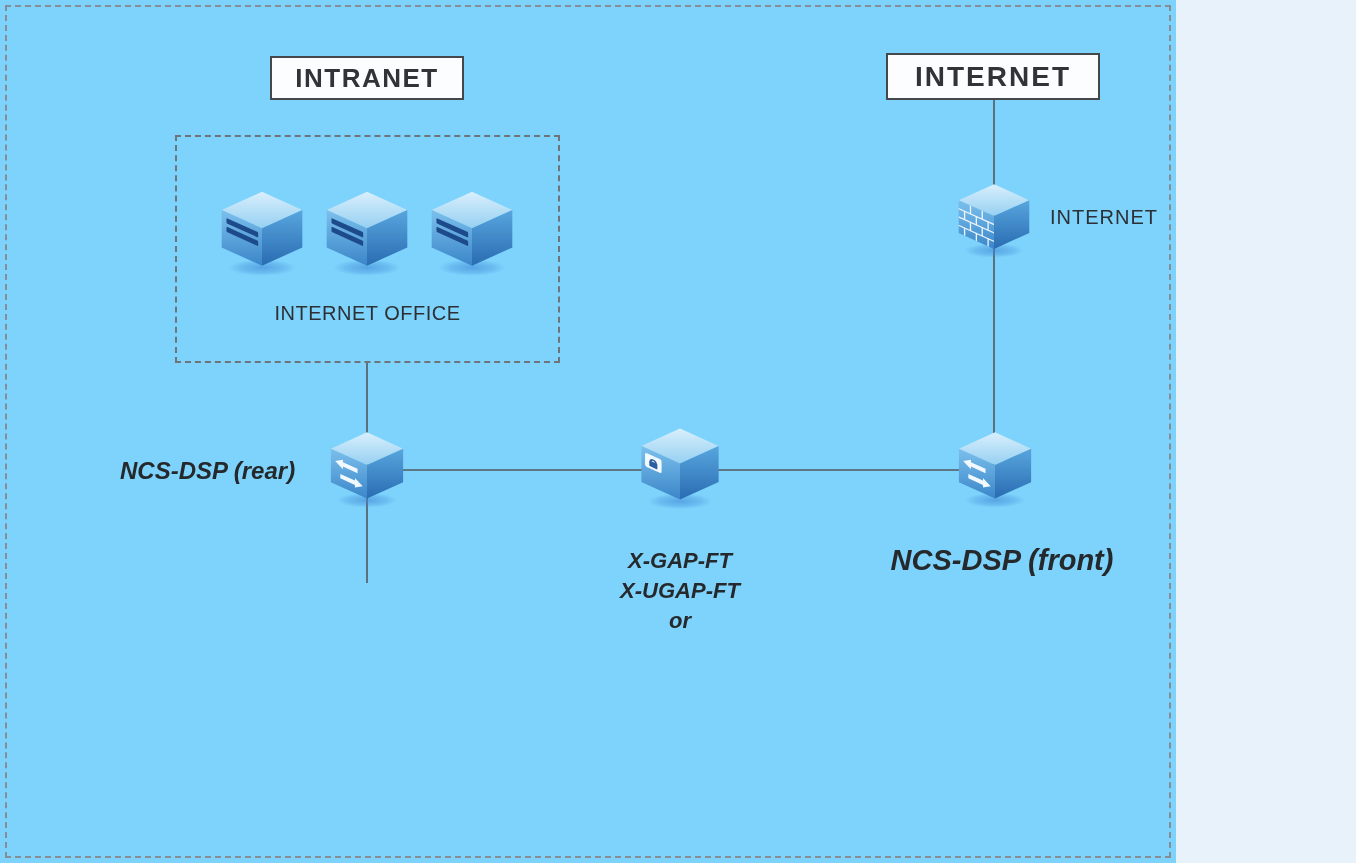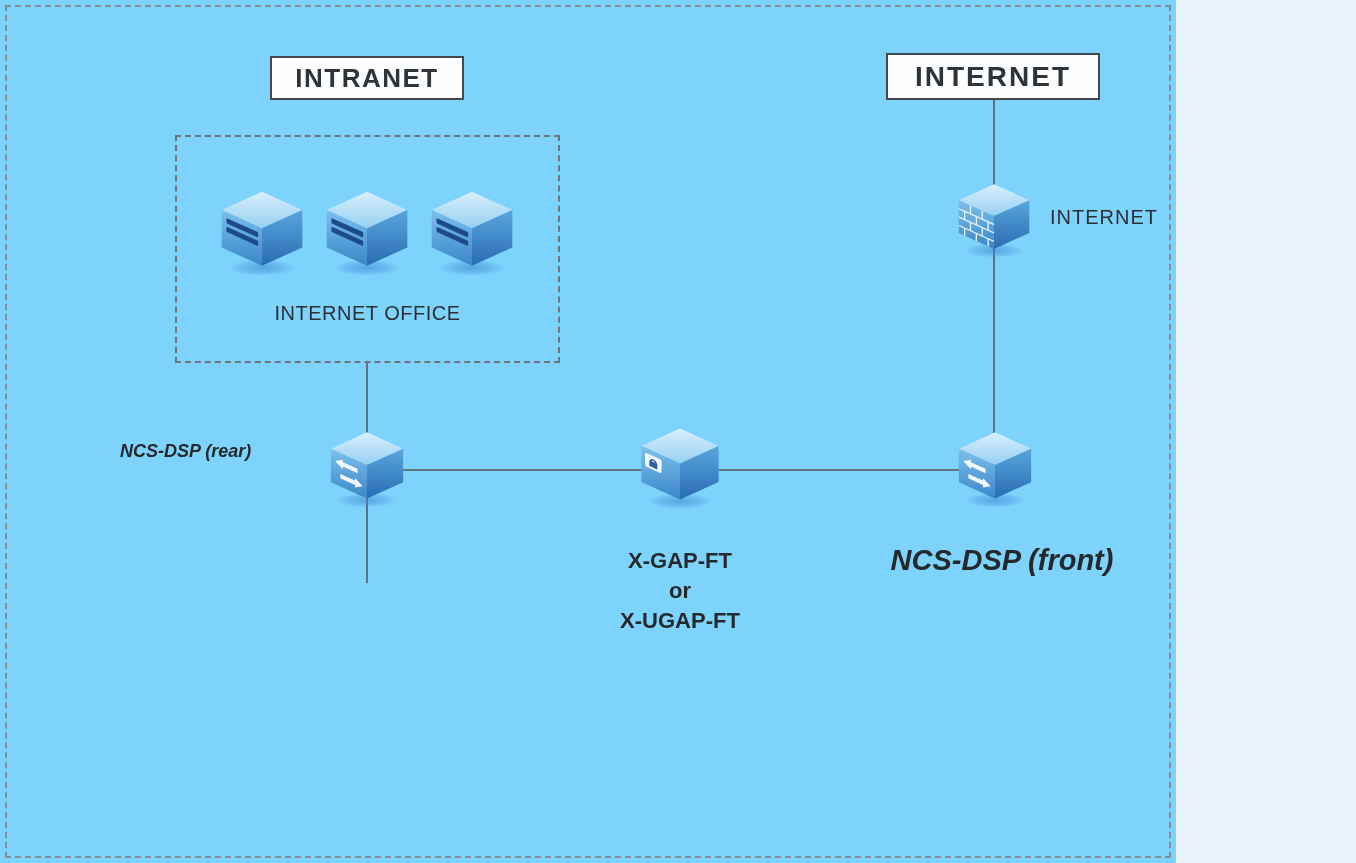--- a/index.html
+++ b/index.html
@@ -25,22 +25,22 @@
   .node-icon svg { display:block; }
   .icon-server-1 { left:37px; top:50px; }
   .icon-server-2 { left:142px; top:50px; }
   .icon-server-3 { left:247px; top:50px; }
   .icon-switch-rear { left:324px; top:428px; }
   .icon-gateway { left:634px; top:424px; }
   .icon-switch-front { left:952px; top:428px; }
   .icon-firewall { left:952px; top:180px; }
 
   .node-label { position:absolute; z-index:3; color:#26292c; }
-  .label-rear { left:120px; top:441px; font-size:18px; font-style:italic; font-weight:600; }
-  .label-gateway { left:595px; top:546px; width:170px; text-align:center; font-size:22px; font-weight:600; line-height:30px; }
+  .label-rear { left:120px; top:457px; font-size:24px; font-style:italic; font-weight:600; }
+  .label-gateway { left:595px; top:546px; width:170px; text-align:center; font-size:22px; font-style:italic; font-weight:600; line-height:30px; }
   .label-front { left:890px; top:544px; width:224px; text-align:center; font-size:29px; font-style:italic; font-weight:600; }
   .label-firewall { left:1050px; top:206px; font-size:20px; letter-spacing:1px; color:#2c2f33; }
 </style>
 </head>
 <body>
 
 <svg width="0" height="0" style="position:absolute" aria-hidden="true">
   <defs>
     <linearGradient id="gTop" x1="0" y1="0" x2="0" y2="1">
       <stop offset="0" stop-color="#d9effc"></stop>
@@ -156,22 +156,22 @@
   </span>
   <div class="node-label label-rear">NCS-DSP (rear)</div>
 
   <span class="node-icon icon-gateway">
     <svg width="92" height="92" viewBox="0 0 100 100">
         <use href="#sym-gateway"></use>
       </svg>
   </span>
   <div class="node-label label-gateway">
     <div>X-GAP-FT</div>
+    <div>X-UGAP-FT</div>
     <div>or</div>
-    <div>X-UGAP-FT</div>
   </div>
 
   <span class="node-icon icon-switch-front">
     <svg width="86" height="86" viewBox="0 0 100 100">
         <use href="#sym-switch"></use>
       </svg>
   </span>
   <div class="node-label label-front">NCS-DSP (front)</div>
 
   <span class="node-icon icon-firewall">

